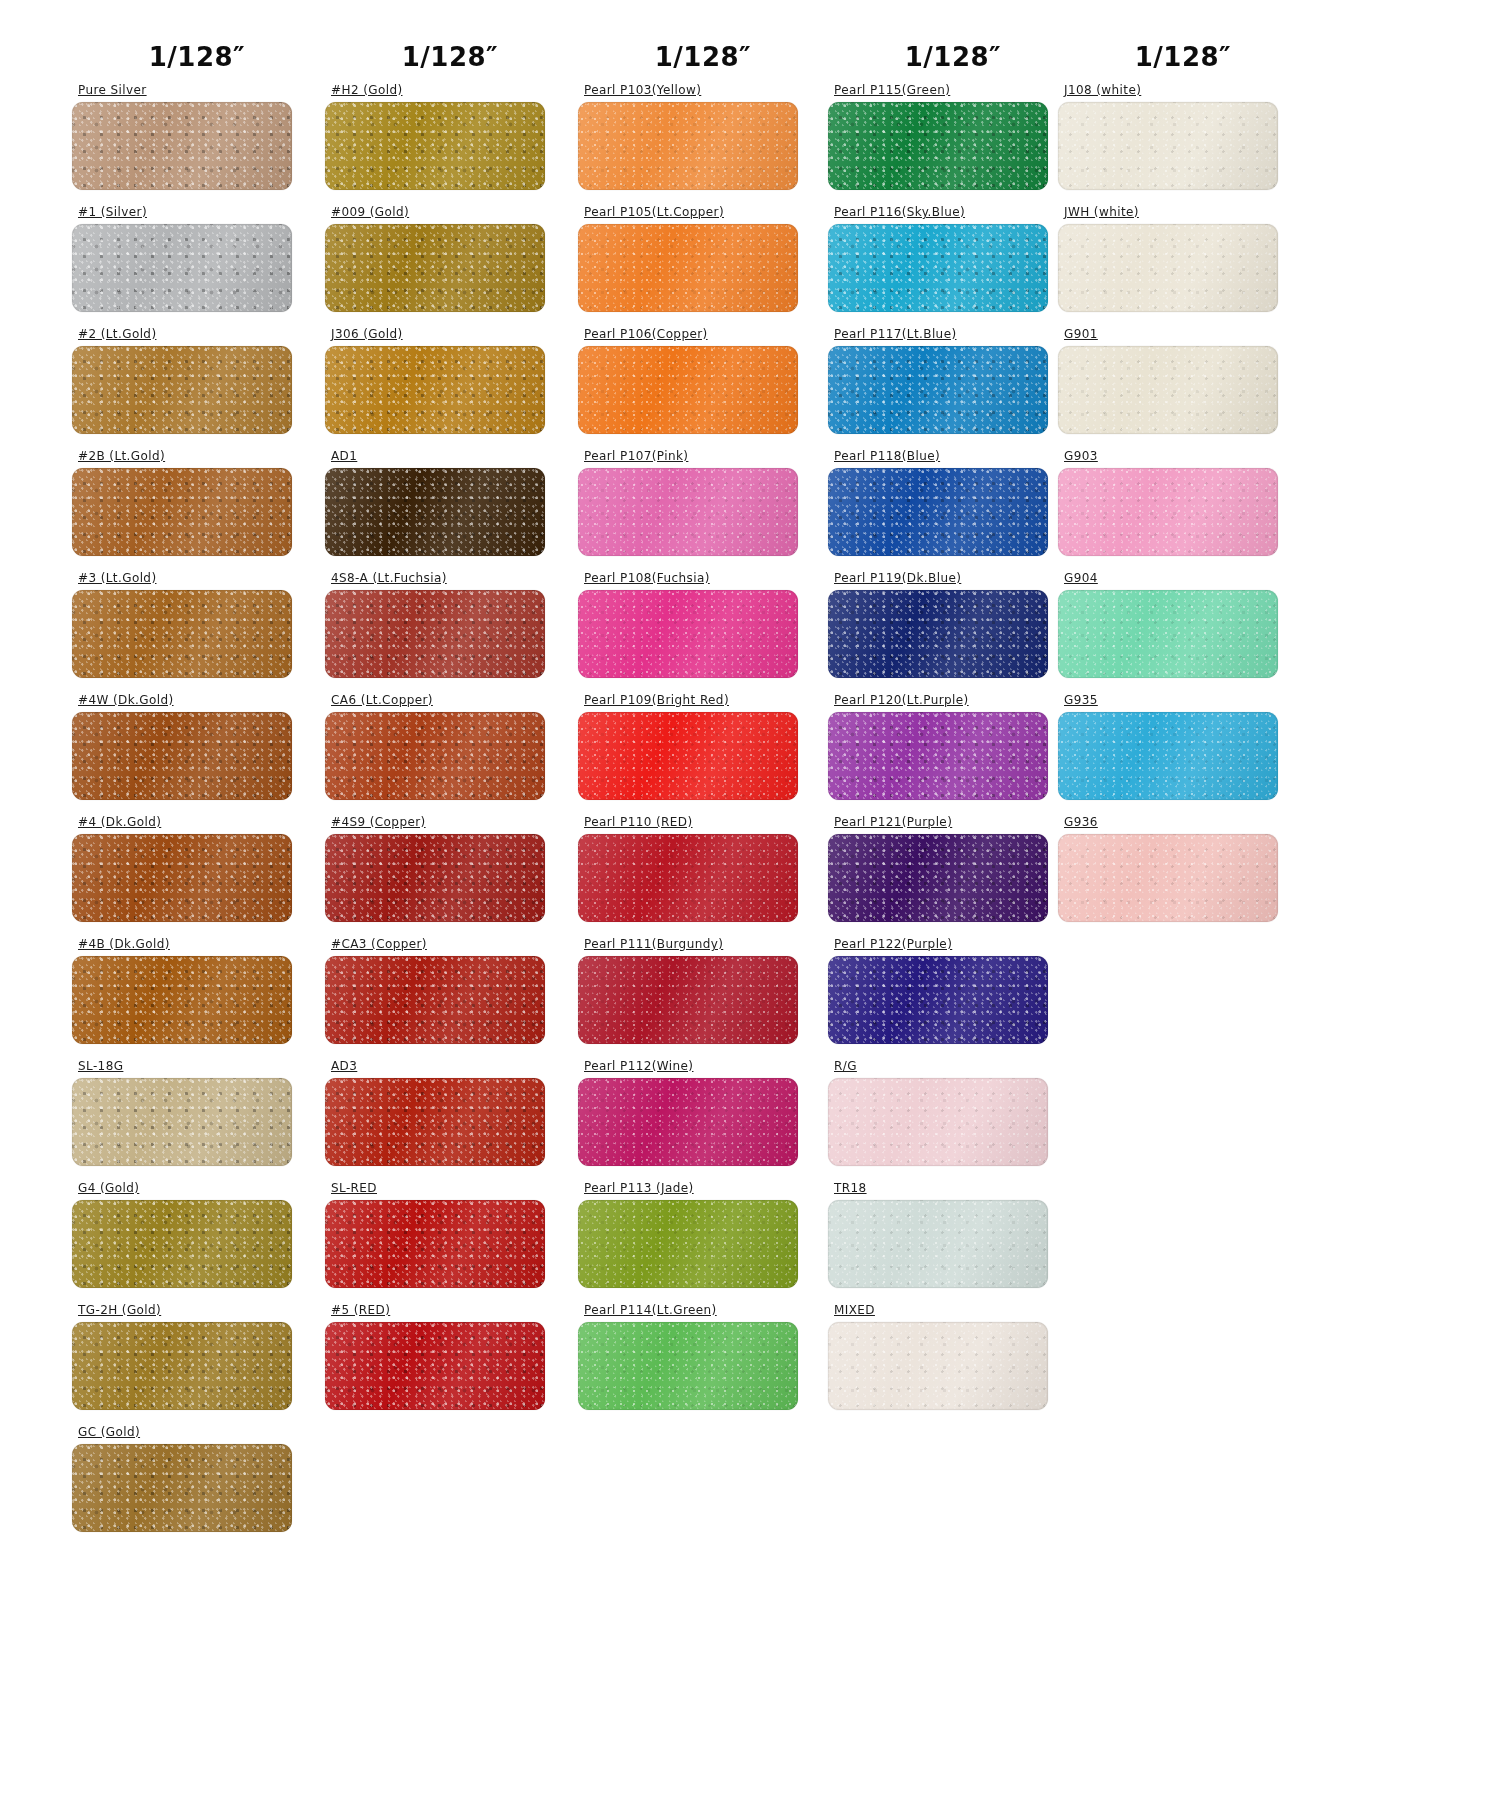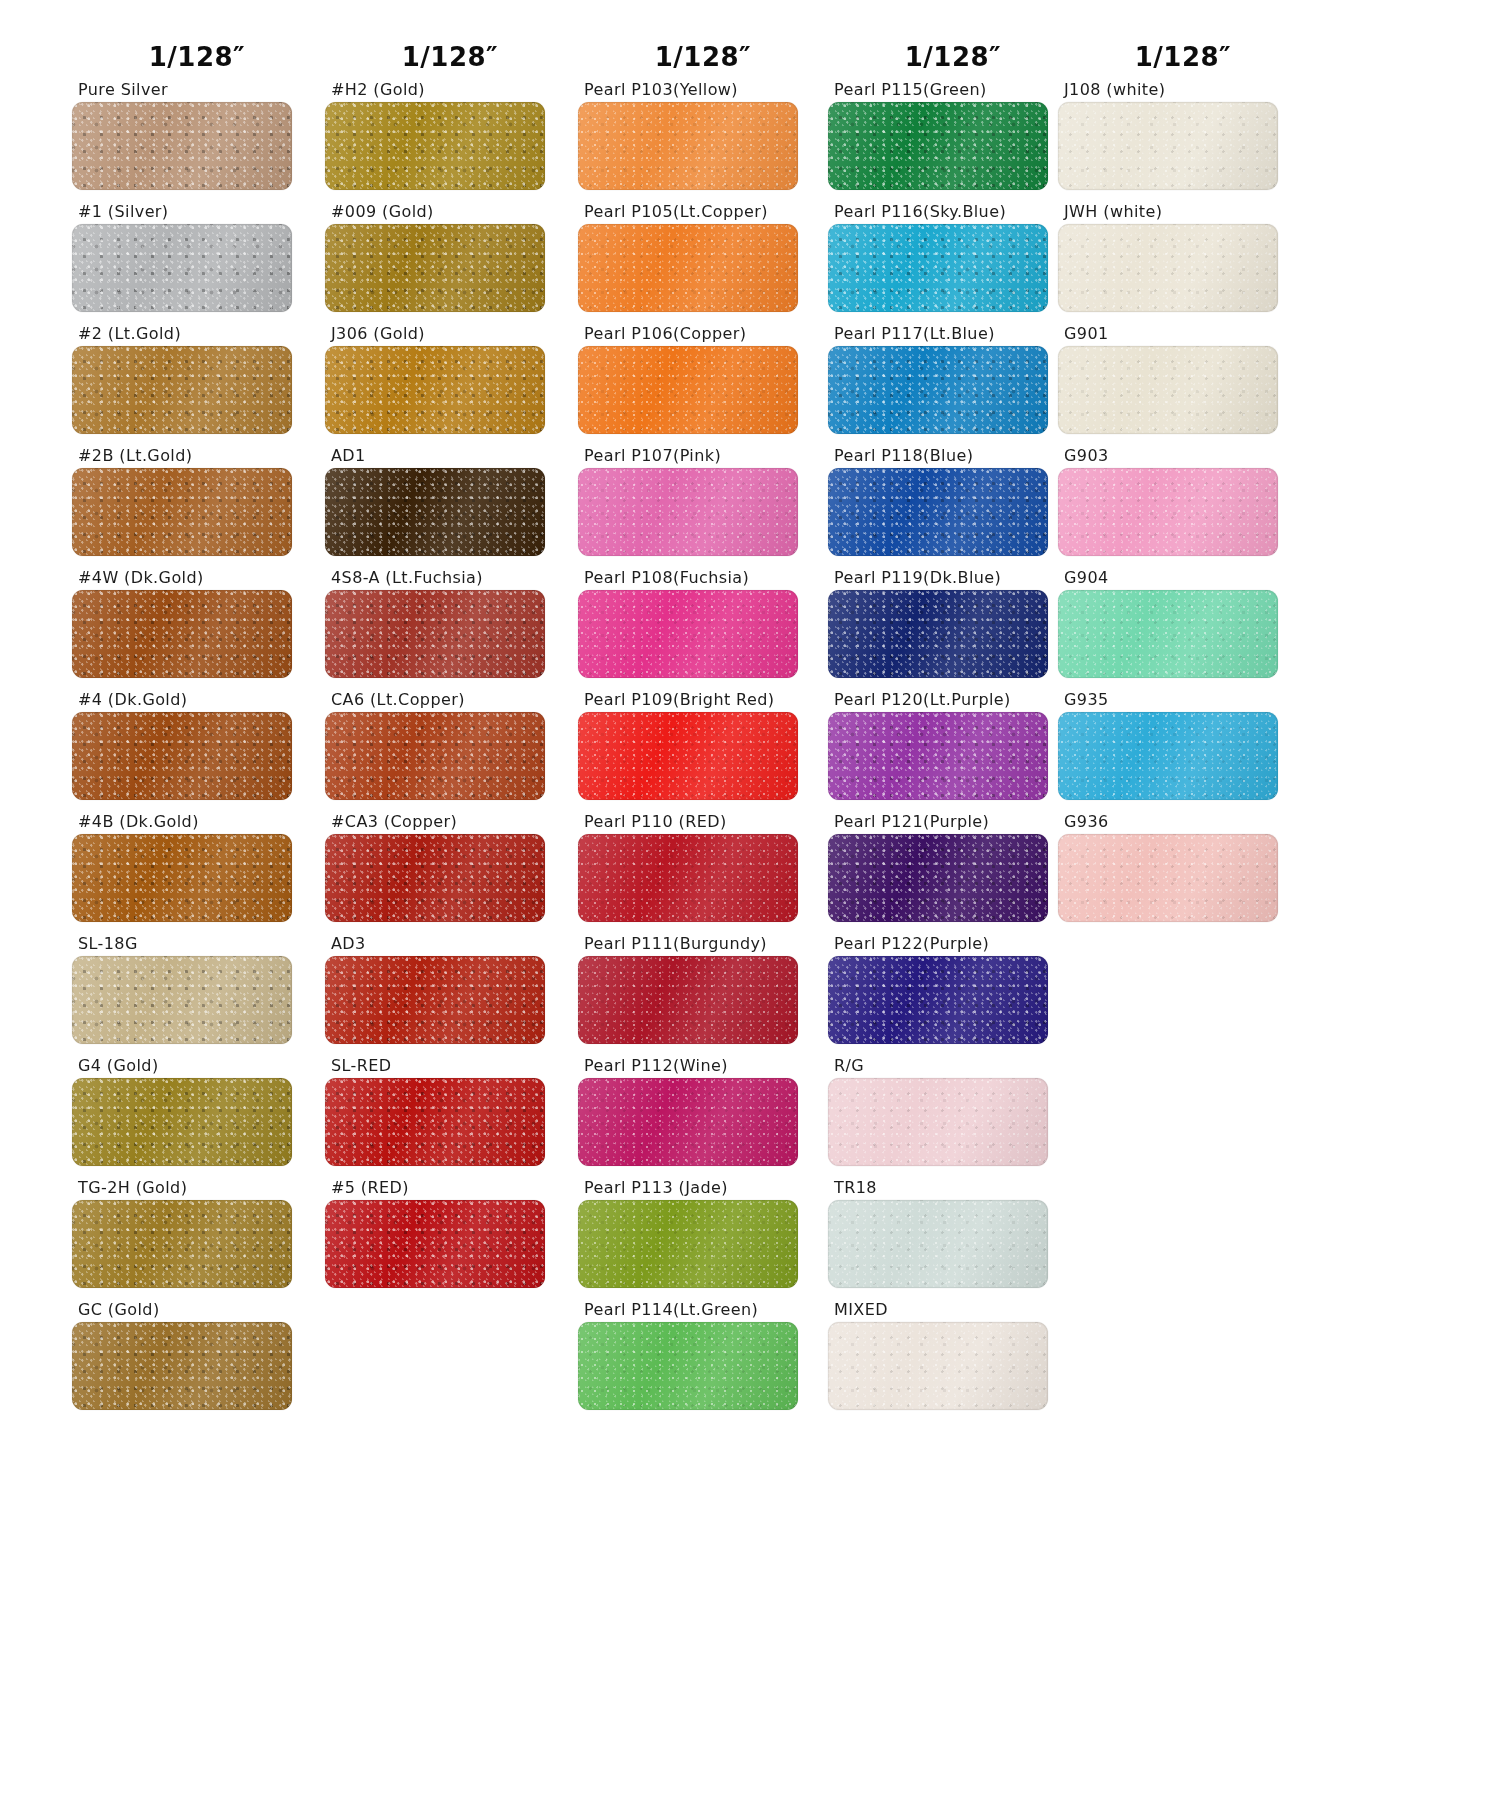--- a/index.html
+++ b/index.html
@@ -25,27 +25,28 @@
     font-family:"DejaVu Sans","Liberation Sans",sans-serif;
     padding-top:42px;
     padding-bottom:6px;
     color:#0d0d0d;
   }
   .swatch-block{
     position:relative;
     height:122px;
   }
   .sw-label{
-    font-size:16px;
+    font-size:12px;
     letter-spacing:0.4px;
     color:#1d1d1d;
     height:24px;
     line-height:24px;
     white-space:nowrap;
     padding-left:6px;
+    text-decoration:underline;
   }
   .chip{
     position:relative;
     width:220px;
     height:88px;
     border-radius:11px;
     overflow:hidden;
     box-shadow:0 0 0 0.5px rgba(0,0,0,0.05);
   }
   
@@ -114,20 +115,28 @@
       </div>
       <div class="swatch-block">
         <div class="sw-label">#2B   (Lt.Gold)</div>
         <div class="chip" style="background: rgb(164, 95, 34);">
           <div class="glit dense"></div>
           <div class="shine"></div>
           <div class="edge"></div>
         </div>
       </div>
       <div class="swatch-block">
+        <div class="sw-label">#3   (Lt.Gold)</div>
+        <div class="chip" style="background: rgb(163, 101, 31);">
+          <div class="glit dense"></div>
+          <div class="shine"></div>
+          <div class="edge"></div>
+        </div>
+      </div>
+      <div class="swatch-block">
         <div class="sw-label">#4W   (Dk.Gold)</div>
         <div class="chip" style="background: rgb(154, 76, 20);">
           <div class="glit dense"></div>
           <div class="shine"></div>
           <div class="edge"></div>
         </div>
       </div>
       <div class="swatch-block">
         <div class="sw-label">#4   (Dk.Gold)</div>
         <div class="chip" style="background: rgb(156, 74, 18);">
@@ -215,20 +224,28 @@
         <div class="sw-label">4S8-A   (Lt.Fuchsia)</div>
         <div class="chip" style="background: rgb(160, 51, 39);">
           <div class="glit dense"></div>
           <div class="shine"></div>
           <div class="edge"></div>
         </div>
       </div>
       <div class="swatch-block">
         <div class="sw-label">CA6   (Lt.Copper)</div>
         <div class="chip" style="background: rgb(170, 63, 23);">
+          <div class="glit dense"></div>
+          <div class="shine"></div>
+          <div class="edge"></div>
+        </div>
+      </div>
+      <div class="swatch-block">
+        <div class="sw-label">#4S9   (Copper)</div>
+        <div class="chip" style="background: rgb(156, 26, 20);">
           <div class="glit dense"></div>
           <div class="shine"></div>
           <div class="edge"></div>
         </div>
       </div>
       <div class="swatch-block">
         <div class="sw-label">#CA3   (Copper)</div>
         <div class="chip" style="background: rgb(169, 28, 16);">
           <div class="glit dense"></div>
           <div class="shine"></div>

